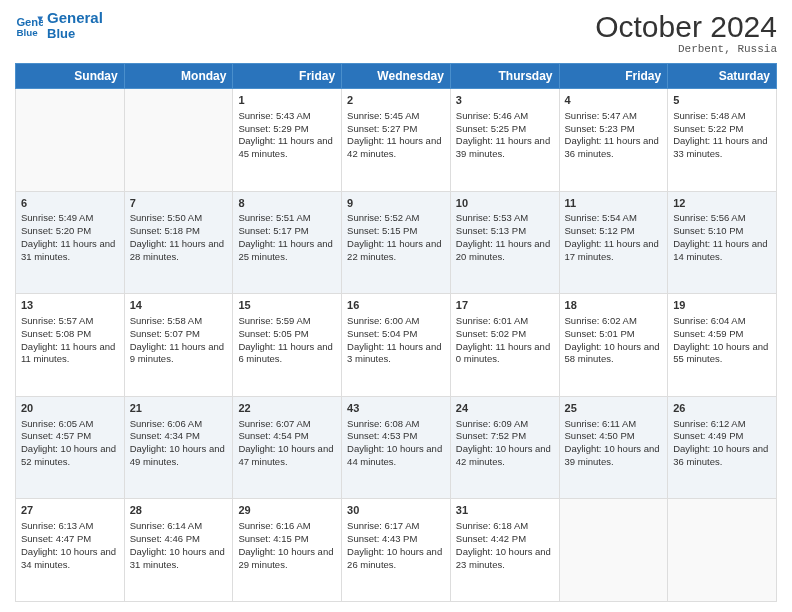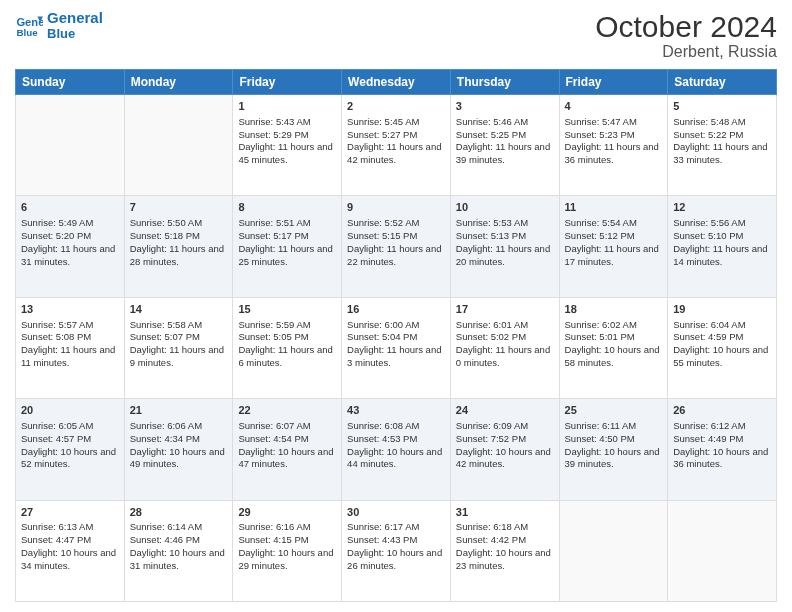--- a/index.html
+++ b/index.html
@@ -35,36 +35,37 @@
     .title-block {
       text-align: right;
     }
     .month-title {
       font-size: 30px;
       font-weight: normal;
       color: #333;
       line-height: 1.1;
     }
     .subtitle {
-      font-size: 16px;
+      font-size: 11px;
       color: #555;
+      font-family: Liberation Mono, monospace;
     }
     .calendar {
       flex: 1;
       border: 1px solid #ccc;
       border-collapse: collapse;
       width: 100%;
       table-layout: fixed;
     }
     .calendar th {
       background: #2a74bc;
       color: #fff;
       font-size: 12px;
       font-weight: bold;
-      text-align: left;
+      text-align: right;
       padding: 5px 6px;
       border: 1px solid #4a8fcc;
     }
     .calendar td {
       vertical-align: top;
       border: 1px solid #ddd;
       padding: 4px 5px;
       font-size: 9.5px;
       color: #333;
       line-height: 1.35;

